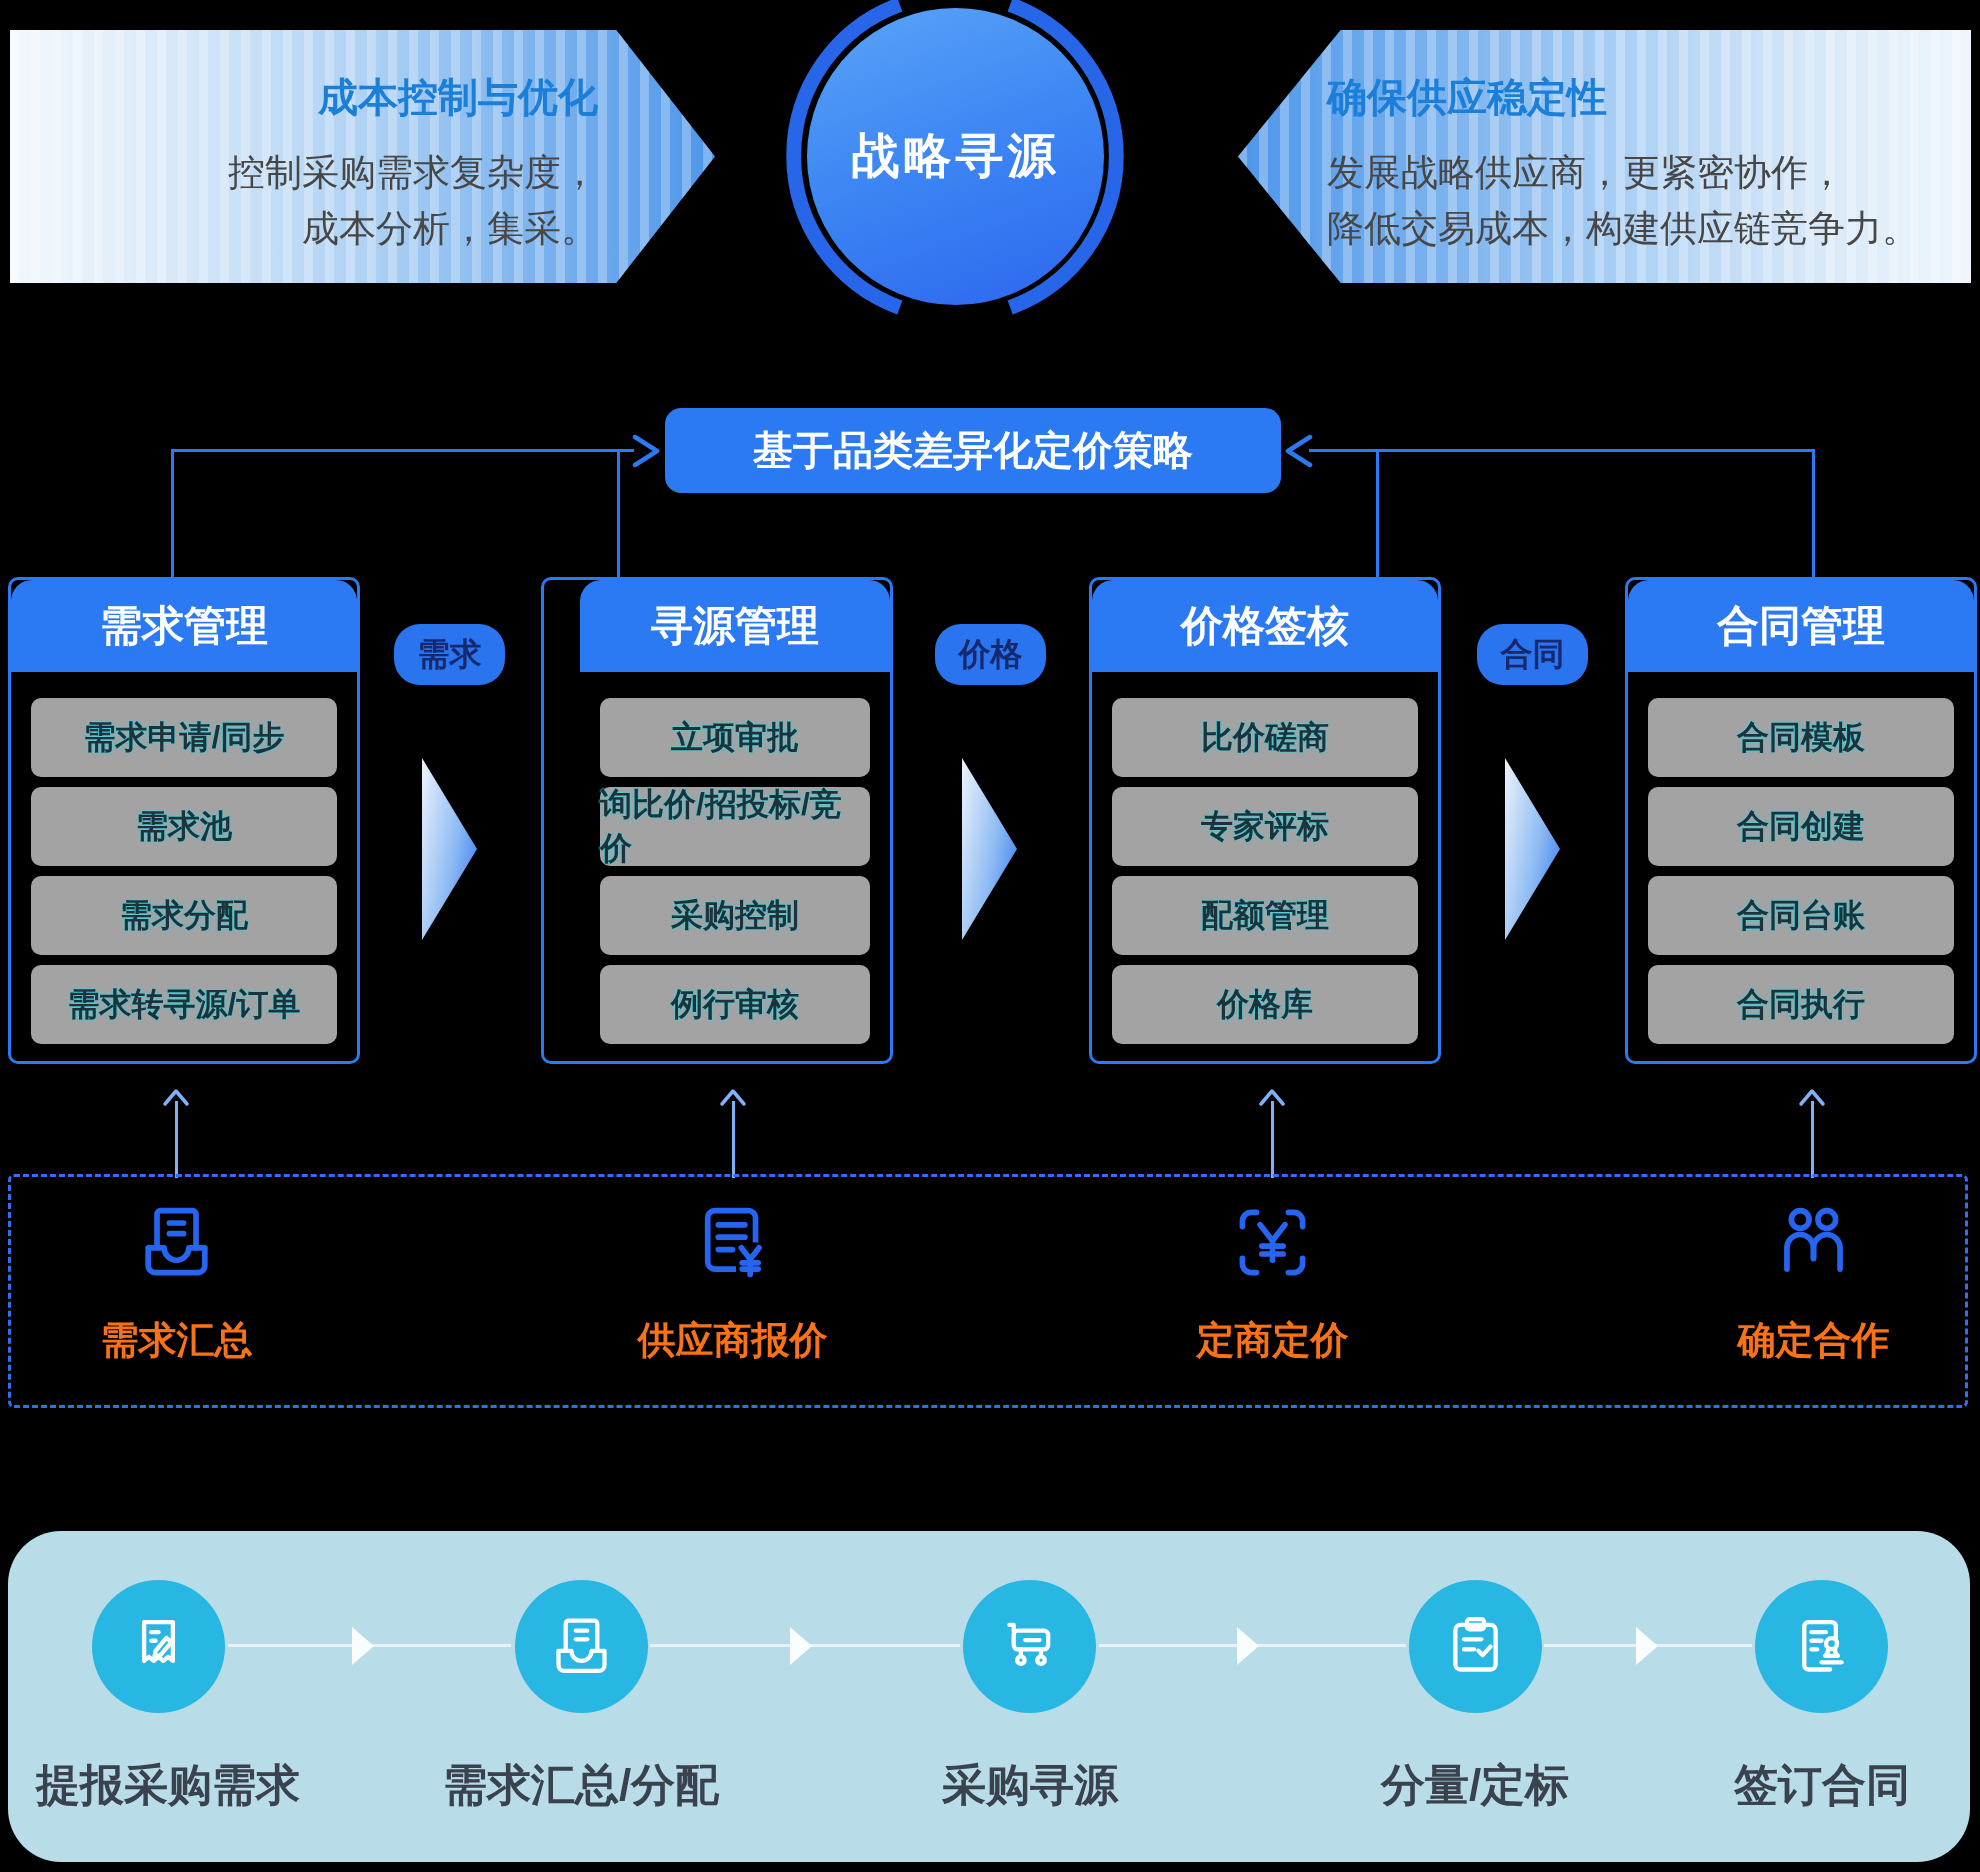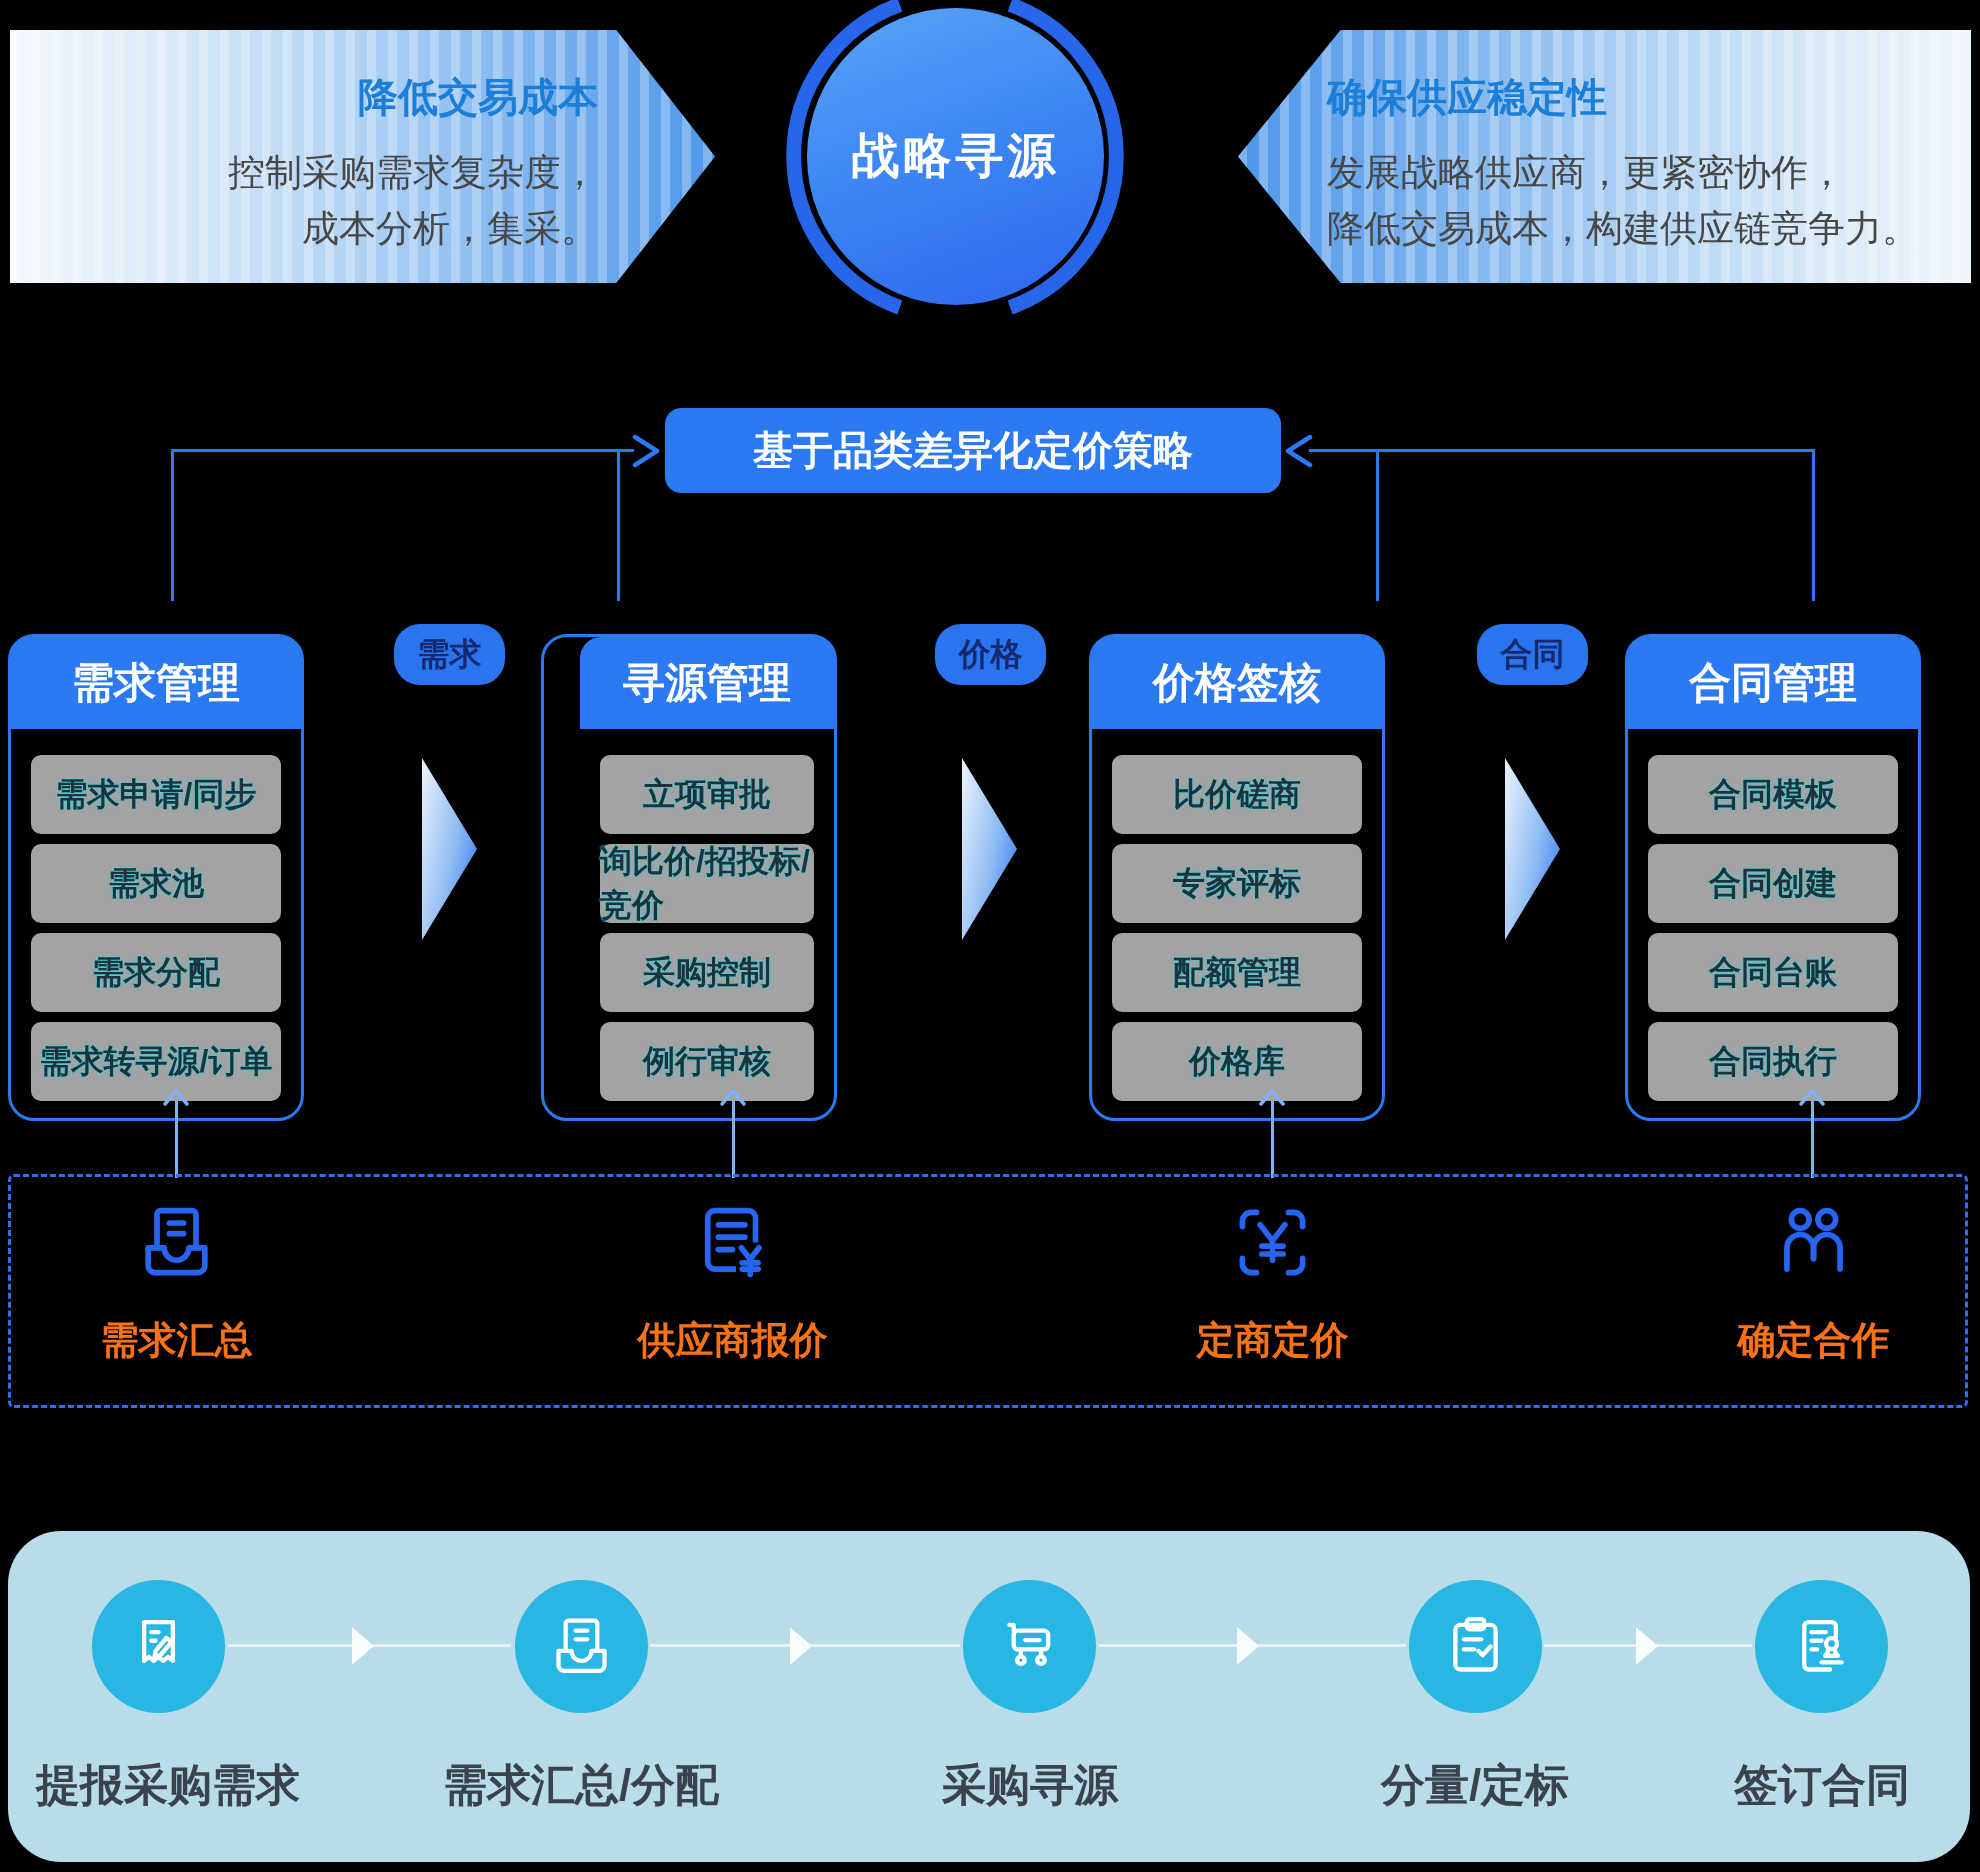--- a/index.html
+++ b/index.html
@@ -28,21 +28,21 @@
     display:flex;align-items:center;justify-content:center;
     color:#fff;font-size:48px;font-weight:bold;letter-spacing:4px;line-height:1.35;z-index:2;}
   .emblem-arcs{left:777px;top:-22px;z-index:1;}
 
   
   .strategy-box{left:665px;top:408px;width:616px;height:85px;background:#2B79F3;border-radius:16px;
     color:#fff;font-size:40px;font-weight:bold;text-align:center;line-height:85px;z-index:3;}
   .cline{background:#2B79F3;z-index:2;}
 
   
-  .col{position:absolute;top:634px;width:296px;height:487px;border:3px solid #2B79F3;border-radius:26px;background:transparent;box-sizing:border-box;}
+  .col{position:absolute;top:577px;width:352px;height:487px;border:3px solid #2B79F3;border-radius:10px;background:transparent;box-sizing:border-box;}
   .col-head{height:92px;background:#2B79F3;border-radius:21px 21px 0 0;color:#fff;
     font-size:42px;font-weight:bold;text-align:center;line-height:92px;}
   .col-items{padding:26px 20px 0 20px;}
   .col-item{height:79px;margin-bottom:10px;background:#a3a3a3;border-radius:10px;
     display:flex;align-items:center;justify-content:center;
     font-size:32px;font-weight:bold;color:#1F323A;
     text-shadow:0 0 2px #35D9E9,0 0 2px #35D9E9;}
   .badge{position:absolute;top:624px;width:111px;height:61px;background:#2B74EF;border-radius:26px;
     text-align:center;line-height:61px;font-size:32px;font-weight:800;color:#14296E;}
   .tri-gradient{position:absolute;top:758px;width:55px;height:182px;
@@ -65,21 +65,21 @@
   .step-tri{position:absolute;top:1627px;width:22px;height:38px;background:#FAFDFE;
     clip-path:polygon(0 0,100% 50%,0 100%);z-index:3;}
 </style>
 </head>
 <body>
 
 <div class="canvas">
 
   <div class="banner banner-left">
     <div class="banner-stack-l">
-      <div class="banner-title">降低交易成本</div>
+      <div class="banner-title">成本控制与优化</div>
       <div class="banner-line">控制采购需求复杂度，</div>
       <div class="banner-line">成本分析，集采。</div>
     </div>
   </div>
 
   <svg class="abs emblem-arcs" width="356" height="356" viewBox="0 0 360 360" fill="none">
     <path d="M124.2 333.2 A163 163 0 0 1 124.2 26.8" stroke="#2766E8" stroke-width="15"></path>
     <path d="M235.8 26.8 A163 163 0 0 1 235.8 333.2" stroke="#2766E8" stroke-width="15"></path>
   </svg>
   <div class="abs emblem">

